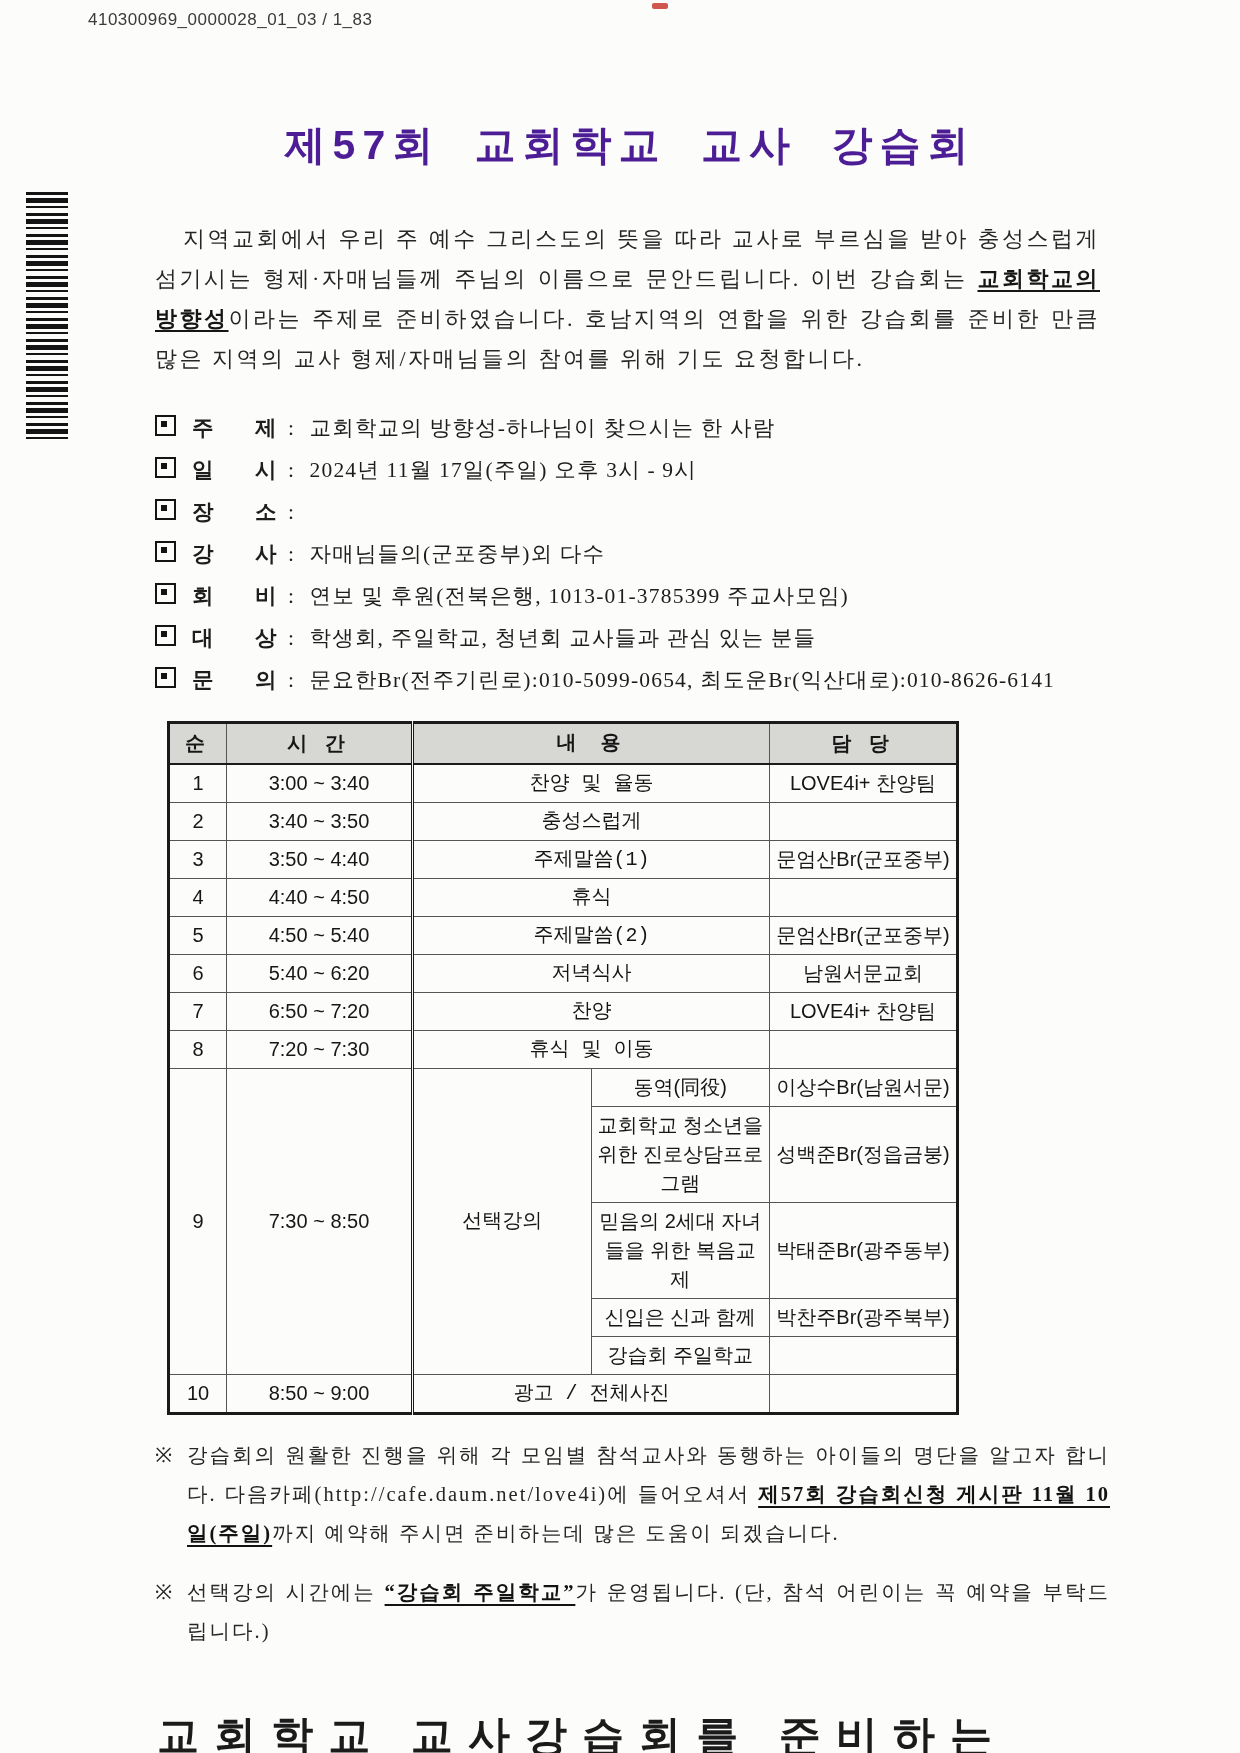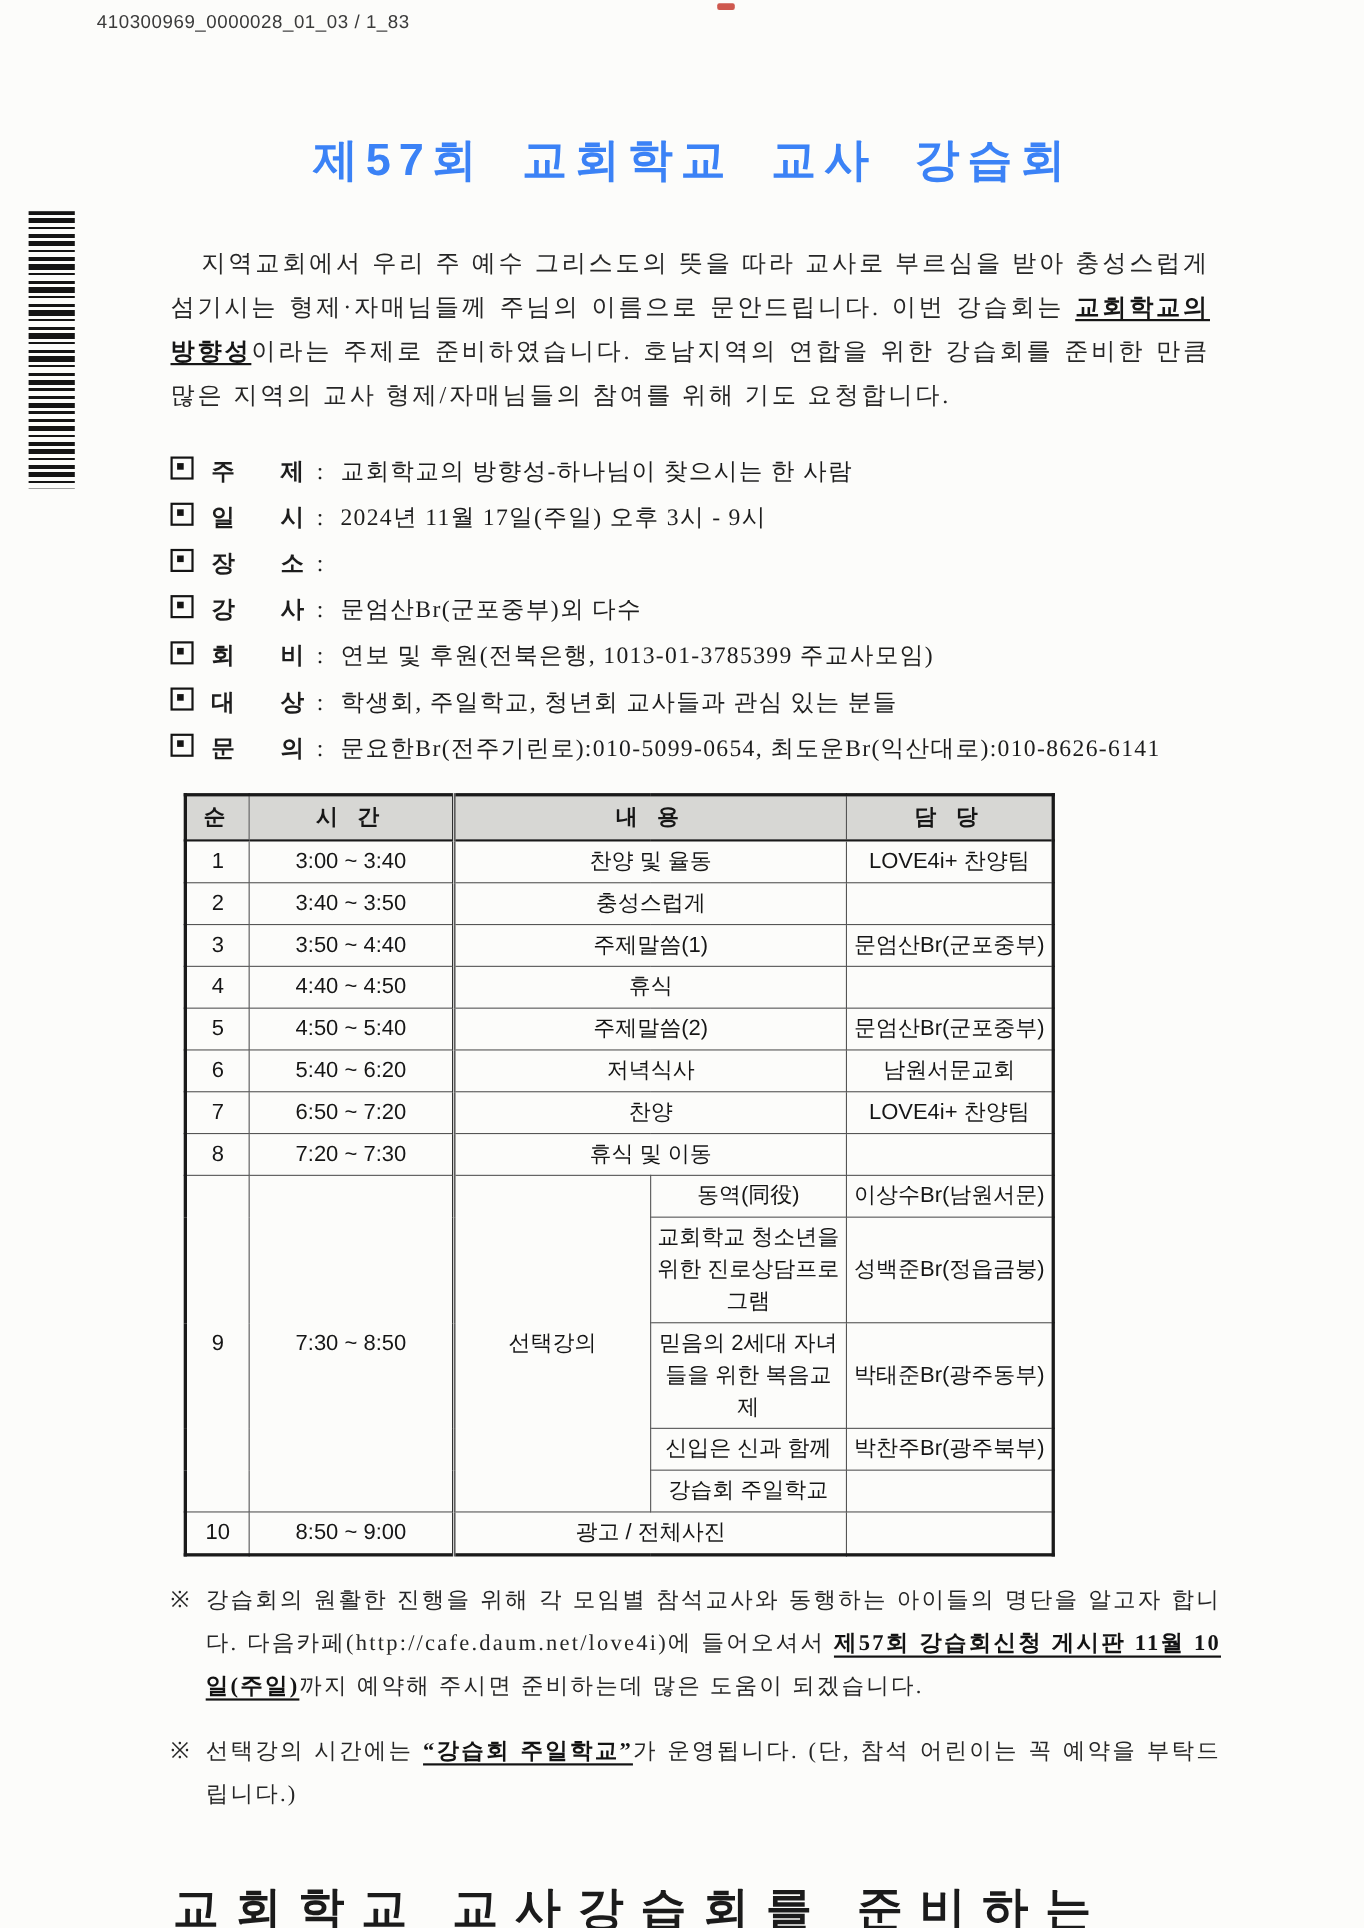--- a/index.html
+++ b/index.html
@@ -30,21 +30,21 @@
       #141414 6px,#141414 11px,
       transparent 11px,transparent 14px,
       #141414 14px,#141414 16px,
       transparent 16px,transparent 21px);
   }
   .content{position:absolute;left:155px;top:118px;width:950px;}
   .doc-title{
     text-align:center;
     font-family:"Liberation Sans", sans-serif;
     font-weight:900;font-size:41px;letter-spacing:7px;word-spacing:16px;
-    color:#3b82f6;margin:0 0 46px 0;
+    color:#4c1d95;margin:0 0 46px 0;
   }
   .intro{
     font-size:22px;line-height:40px;letter-spacing:2.5px;
     text-align:justify;color:#262626;
     text-indent:28px;margin:0 0 28px 0;width:945px;
   }
   .intro .em{font-weight:bold;text-decoration:underline;text-underline-offset:4px;color:#161616;}
   .info-list{margin:6px 0 20px 0;}
   .info-row{
     display:flex;align-items:baseline;
@@ -84,21 +84,21 @@
   }
   .schedule thead th{
     background:#d7d7d4;
     font-weight:600;letter-spacing:6px;
     border-bottom:2.5px solid #1a1a1a;
     padding:5px 4px;
   }
   .col-no{width:48px;}
   .col-time{width:176px;}
   .col-lead{width:178px;}
-  .dbl{border-left:3px double #1a1a1a !important;}
+  .dbl{border-left:3px double #1a1a1a !important;font-family:Liberation Mono, monospace;}
   .group-label-cell{
     width:52px;letter-spacing:0;line-height:34px;
     word-break:break-all;padding:4px 14px;
   }
   .notes{margin:20px 0 0 0;width:955px;}
   .note{
     position:relative;
     font-size:20.5px;line-height:39px;letter-spacing:2px;
     text-align:justify;color:#262626;
     padding-left:32px;margin-bottom:2px;
@@ -159,21 +159,21 @@
         <span class="info-colon">:</span>
       </div>
       <div class="info-row">
         <span class="bullet"></span>
         <span class="info-label">
             <span>강</span>
             <span>&nbsp;</span>
             <span>사</span>
           </span>
         <span class="info-colon">:</span>
-        <span class="info-value">문엄산Br(군포중부)외 다수</span>
+        <span class="info-value">자매님들의(군포중부)외 다수</span>
       </div>
       <div class="info-row">
         <span class="bullet"></span>
         <span class="info-label">
             <span>회</span>
             <span>&nbsp;</span>
             <span>비</span>
           </span>
         <span class="info-colon">:</span>
         <span class="info-value">연보 및 후원(전북은행, 1013-01-3785399 주교사모임)</span>

